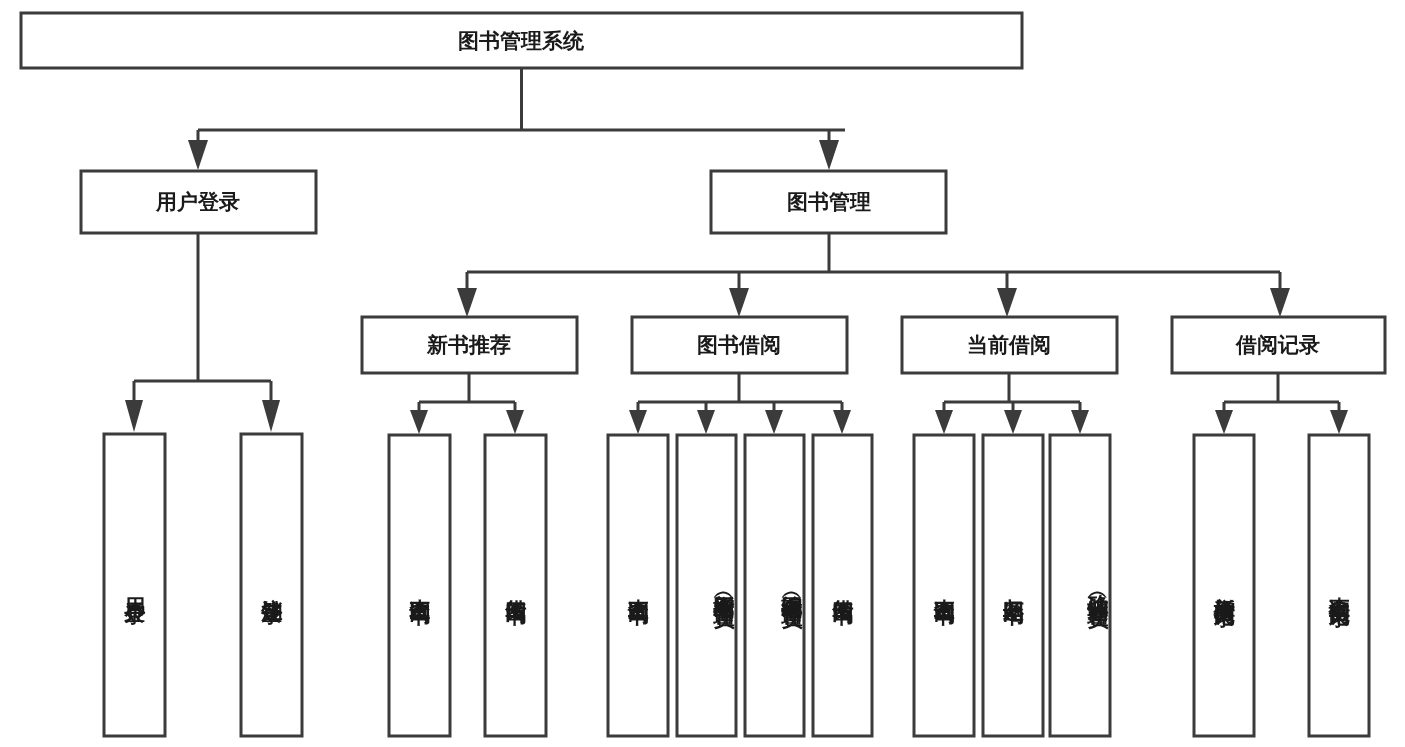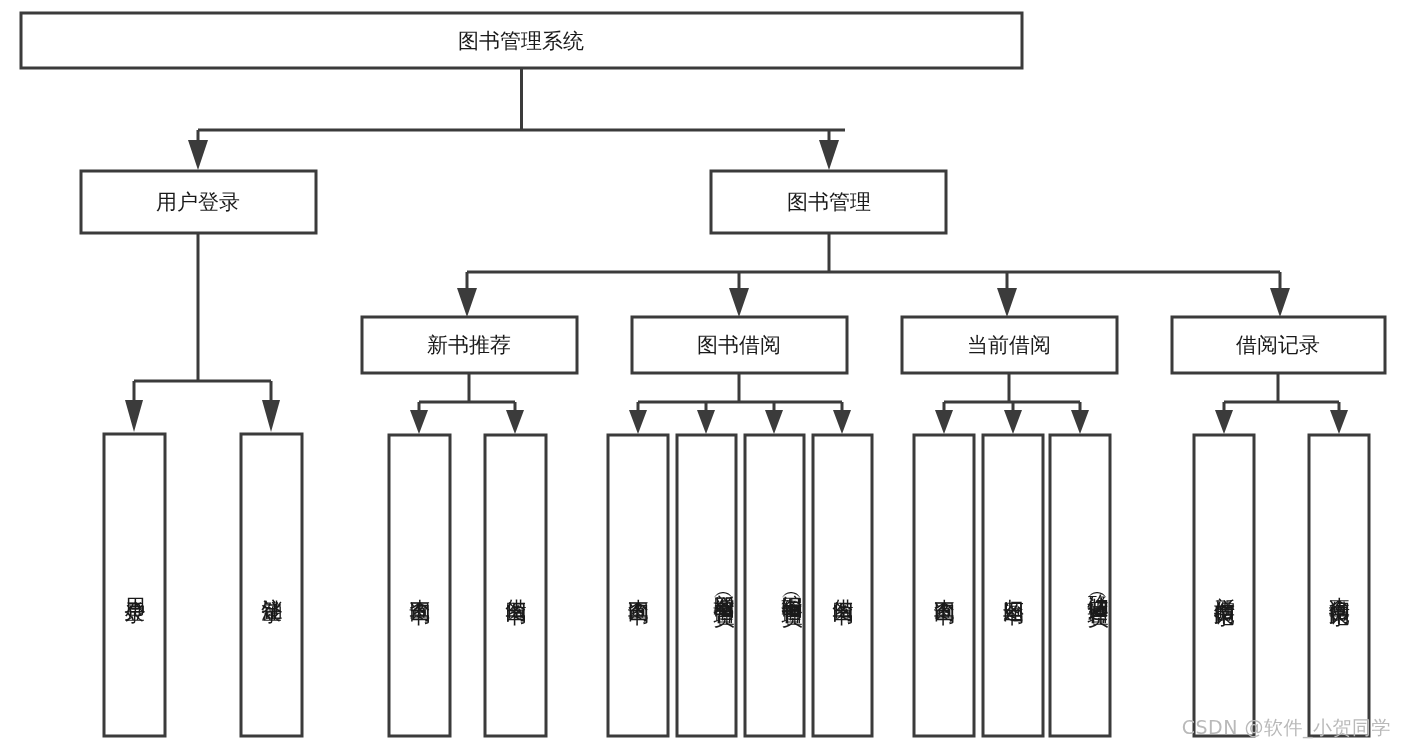--- a/index.html
+++ b/index.html
@@ -11,20 +11,21 @@
     width: 1405px;
     height: 747px;
     font-family: "DejaVu Sans", "Liberation Sans", sans-serif;
     overflow: hidden;
   }
   #diagram-root {
     position: relative;
     width: 1405px;
     height: 747px;
     background: #ffffff;
+    font-weight: bold;
   }
   svg#flow {
     position: absolute;
     left: 0;
     top: 0;
     width: 1405px;
     height: 747px;
     display: block;
   }
   .box-rect {
@@ -199,14 +200,13 @@
   <div class="node-label-v" style="left:745px; top:435px; width:59px; height:301px; align-items:flex-start;">编辑图书（管理员）</div>
   <div class="node-label-v" style="left:813px; top:435px; width:59px; height:301px;">借阅图书</div>
 
   <div class="node-label-v" style="left:914px; top:435px; width:60px; height:301px;">查询图书</div>
   <div class="node-label-v" style="left:983px; top:435px; width:60px; height:301px;">归还图书</div>
   <div class="node-label-v" style="left:1050px; top:435px; width:60px; height:301px; align-items:flex-start;">确认归还（管理员）</div>
 
   <div class="node-label-v" style="left:1194px; top:435px; width:60px; height:301px;">新增借阅记录</div>
   <div class="node-label-v" style="left:1309px; top:435px; width:60px; height:301px;">查询借阅记录</div>
 
-  <div class="watermark">CSDN @软件_小贺同学</div>
 </div>
 
 </body></html>

